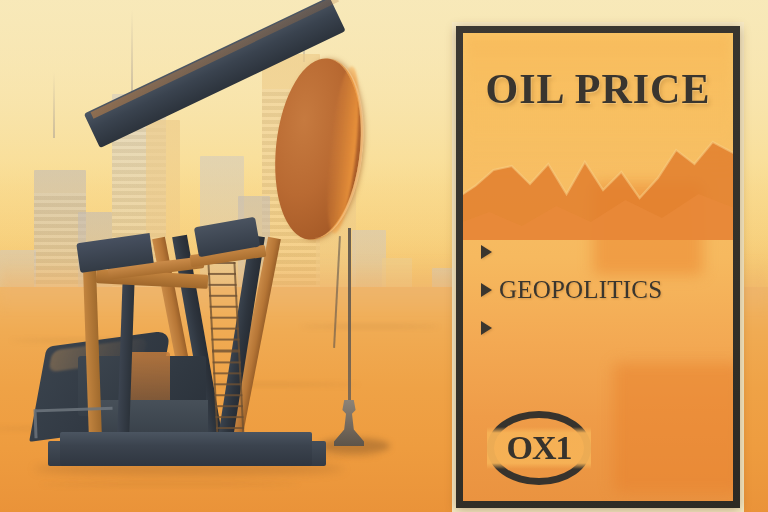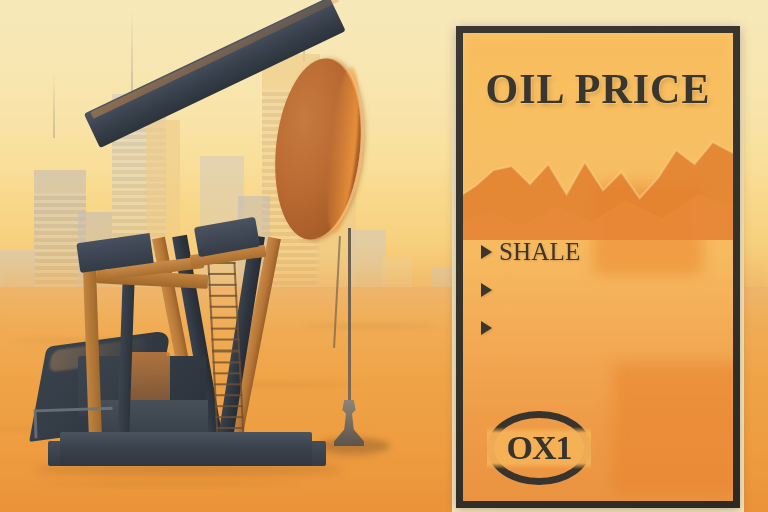--- a/index.html
+++ b/index.html
@@ -463,28 +463,28 @@
         <svg viewBox="0 0 266 112" preserveAspectRatio="none">
           <path fill="#e07c2c" fill-opacity="0.82" d="M -6,70 L 12,58 L 30,42 L 48,38 L 66,56 L 84,36 L 102,66 L 120,34 L 138,62 L 156,44 L 174,70 L 192,50 L 210,22 L 228,36 L 246,14 L 272,28 L 272,112 L -6,112 Z"></path>
           <path fill="#e98b3c" fill-opacity="0.65" d="M -6,96 L 26,84 L 58,98 L 92,78 L 126,94 L 160,72 L 196,90 L 232,66 L 272,82 L 272,112 L -6,112 Z"></path>
           <path fill="none" stroke="#f7cf86" stroke-width="2.2" stroke-opacity="0.55" d="M -6,70 L 12,58 L 30,42 L 48,38 L 66,56 L 84,36 L 102,66 L 120,34 L 138,62 L 156,44 L 174,70 L 192,50 L 210,22 L 228,36 L 246,14 L 272,28"></path>
         </svg>
       </div>
 
       <div class="poster-list">
         <div class="poster-list-item">
           <span class="bullet"></span>
-          <span>SHALE</span>
+        </div>
+        <div class="poster-list-item">
+          <span class="bullet"></span>
+          <span>GEOPOLITICS</span>
         </div>
         <div class="poster-list-item">
           <span class="bullet"></span>
         </div>
-        <div class="poster-list-item">
-          <span class="bullet"></span>
-        </div>
       </div>
 
       <div class="poster-logo">
         <div class="ring"></div>
         <div class="word">OX1</div>
       </div>
     </div>
   </div>
 
 </div>

